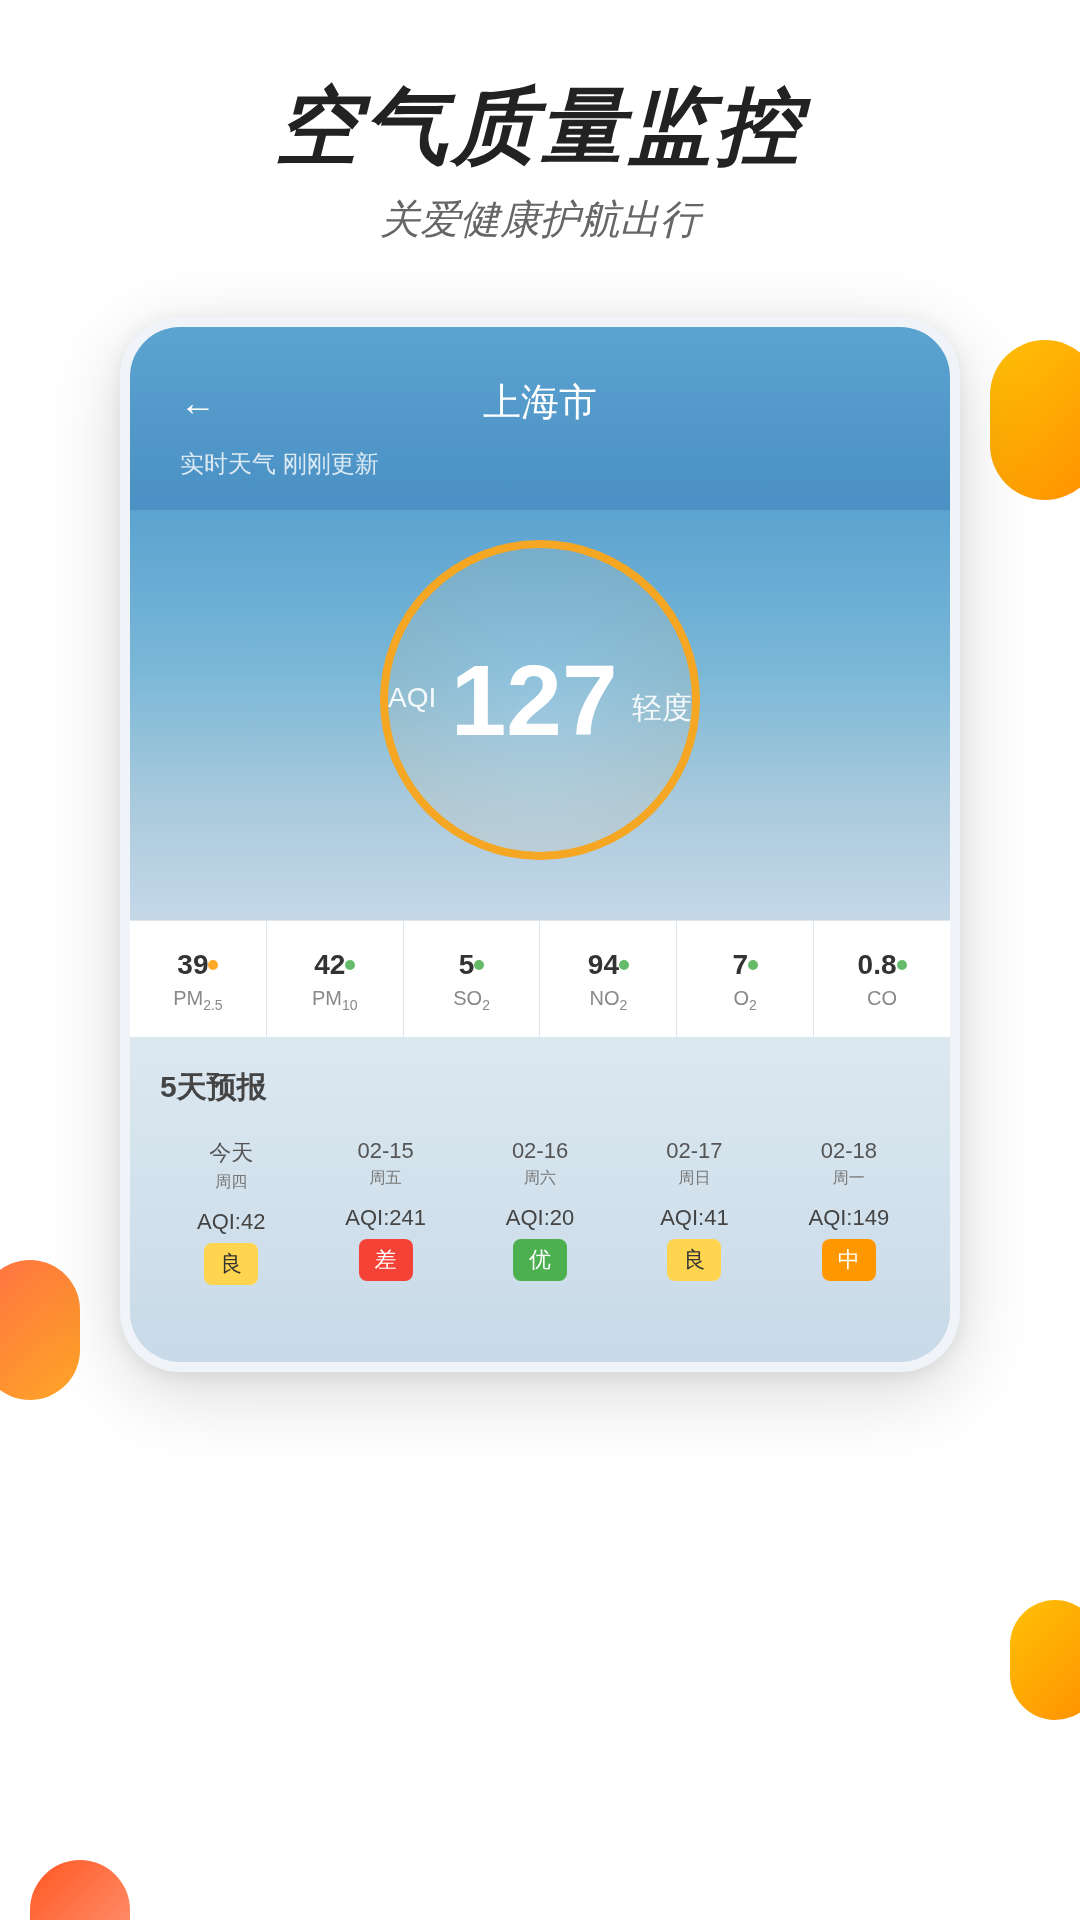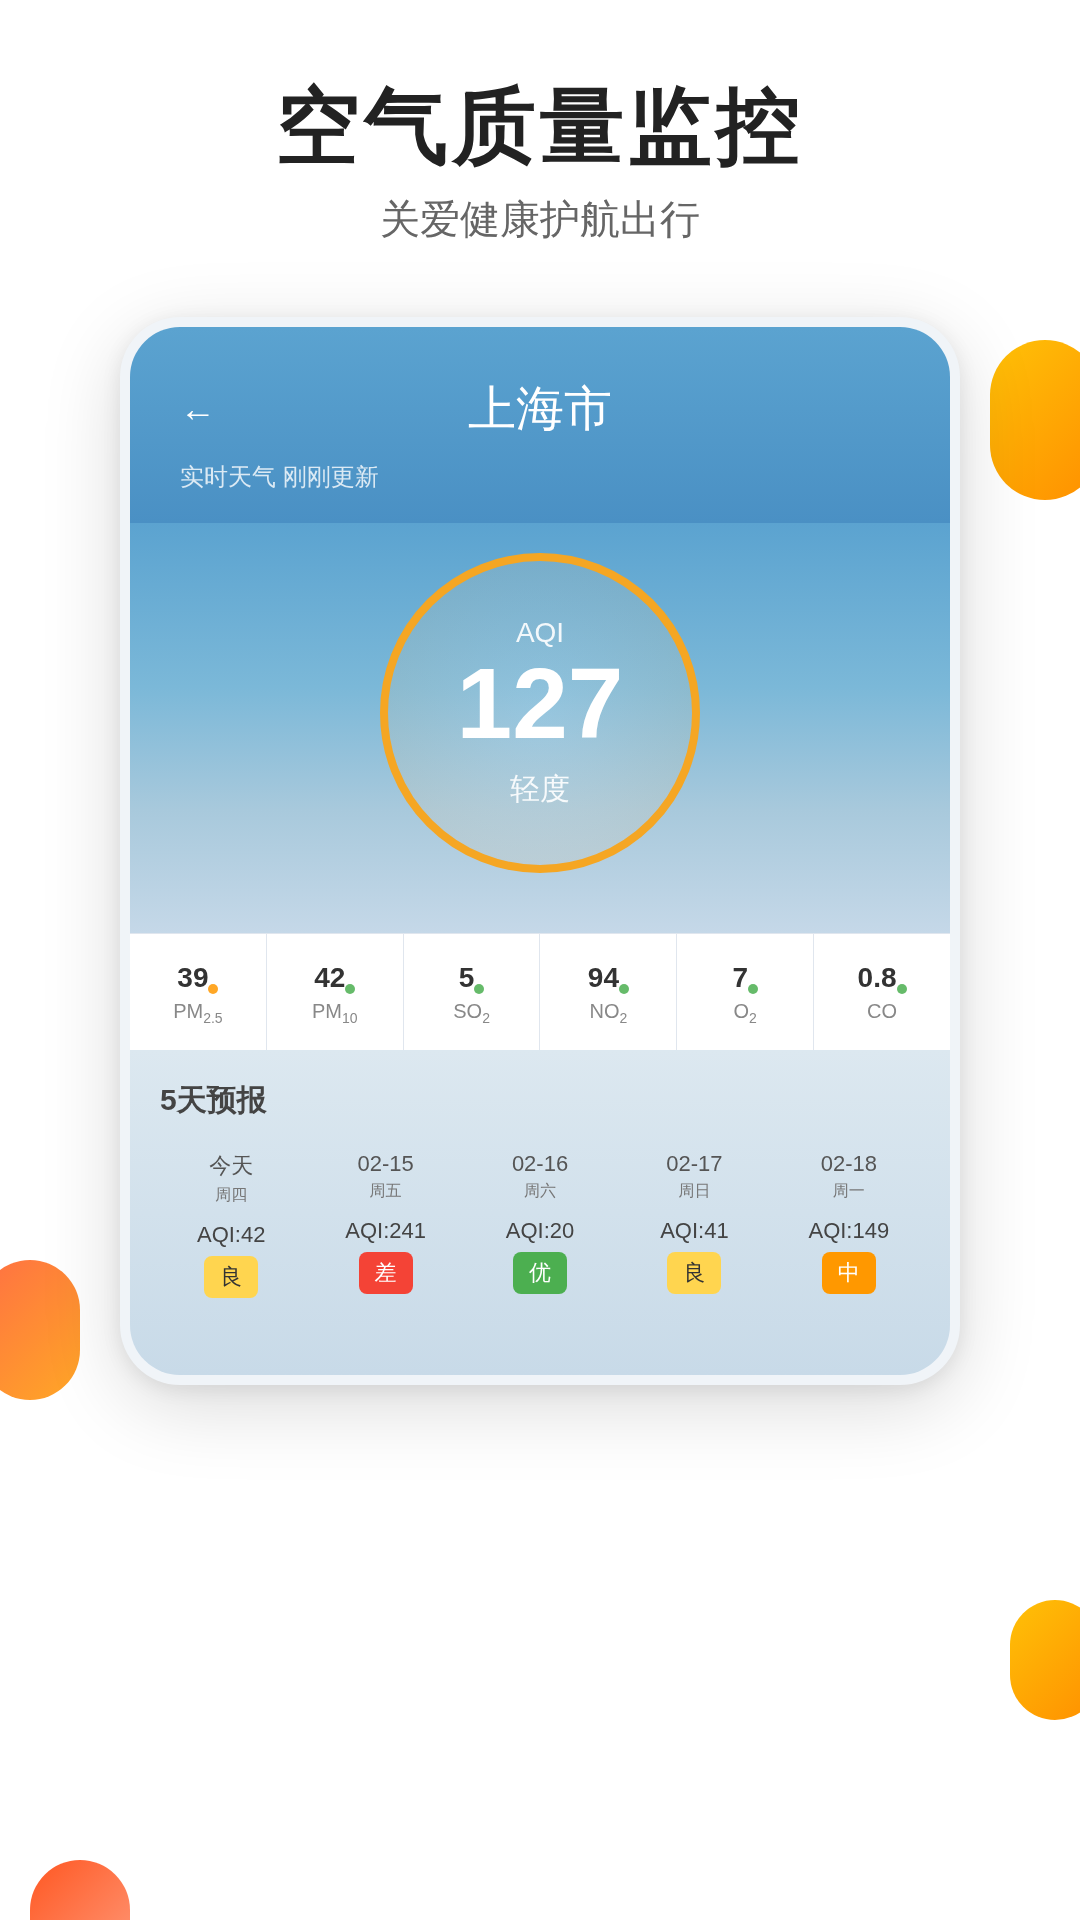--- a/index.html
+++ b/index.html
@@ -54,20 +54,21 @@
       border-radius: 50px 50px 0 0;
       z-index: 0;
     }
 
     
     .page-header {
       text-align: center;
       padding: 80px 40px 40px;
       position: relative;
       z-index: 1;
+      font-style: italic;
     }
     .page-title {
       font-size: 84px;
       font-weight: 900;
       color: #222222;
       letter-spacing: 4px;
       line-height: 1.1;
       margin-bottom: 20px;
     }
     .page-subtitle {
@@ -108,21 +109,21 @@
       margin-bottom: 10px;
     }
     .back-arrow {
       position: absolute;
       left: 50px;
       font-size: 36px;
       color: white;
       font-weight: 300;
     }
     .city-name {
-      font-size: 48px;
+      font-size: 38px;
       color: white;
       font-weight: 500;
       text-align: center;
     }
     .weather-status {
       font-size: 24px;
       color: rgba(255,255,255,0.8);
       margin-top: 20px;
     }
 
@@ -142,23 +143,23 @@
       align-items: center;
       justify-content: center;
     }
     .aqi-circle-outer {
       width: 320px;
       height: 320px;
       border-radius: 50%;
       border: 8px solid #F5A623;
       background: radial-gradient(circle at center, rgba(255,255,255,0.15) 0%, rgba(200,180,140,0.2) 100%);
       display: flex;
-      flex-direction: column;
-      align-items: center;
-      justify-content: center;
+      flex-direction: row;
+      align-items: center;
+      justify-content: space-between;
     }
     .aqi-label {
       font-size: 28px;
       color: rgba(255,255,255,0.9);
       margin-bottom: 4px;
     }
     .aqi-value {
       font-size: 100px;
       color: white;
       font-weight: 700;
@@ -185,21 +186,21 @@
       padding: 28px 10px 24px;
       text-align: center;
       border-right: 1px solid #e0e6ee;
       background: white;
     }
     .pollutant-item:last-child {
       border-right: none;
     }
     .pollutant-value-row {
       display: flex;
-      align-items: flex-end;
+      align-items: center;
       justify-content: center;
       margin-bottom: 6px;
     }
     .pollutant-value {
       font-size: 28px;
       font-weight: 600;
       color: #333333;
     }
     .pollutant-dot {
       width: 10px;

